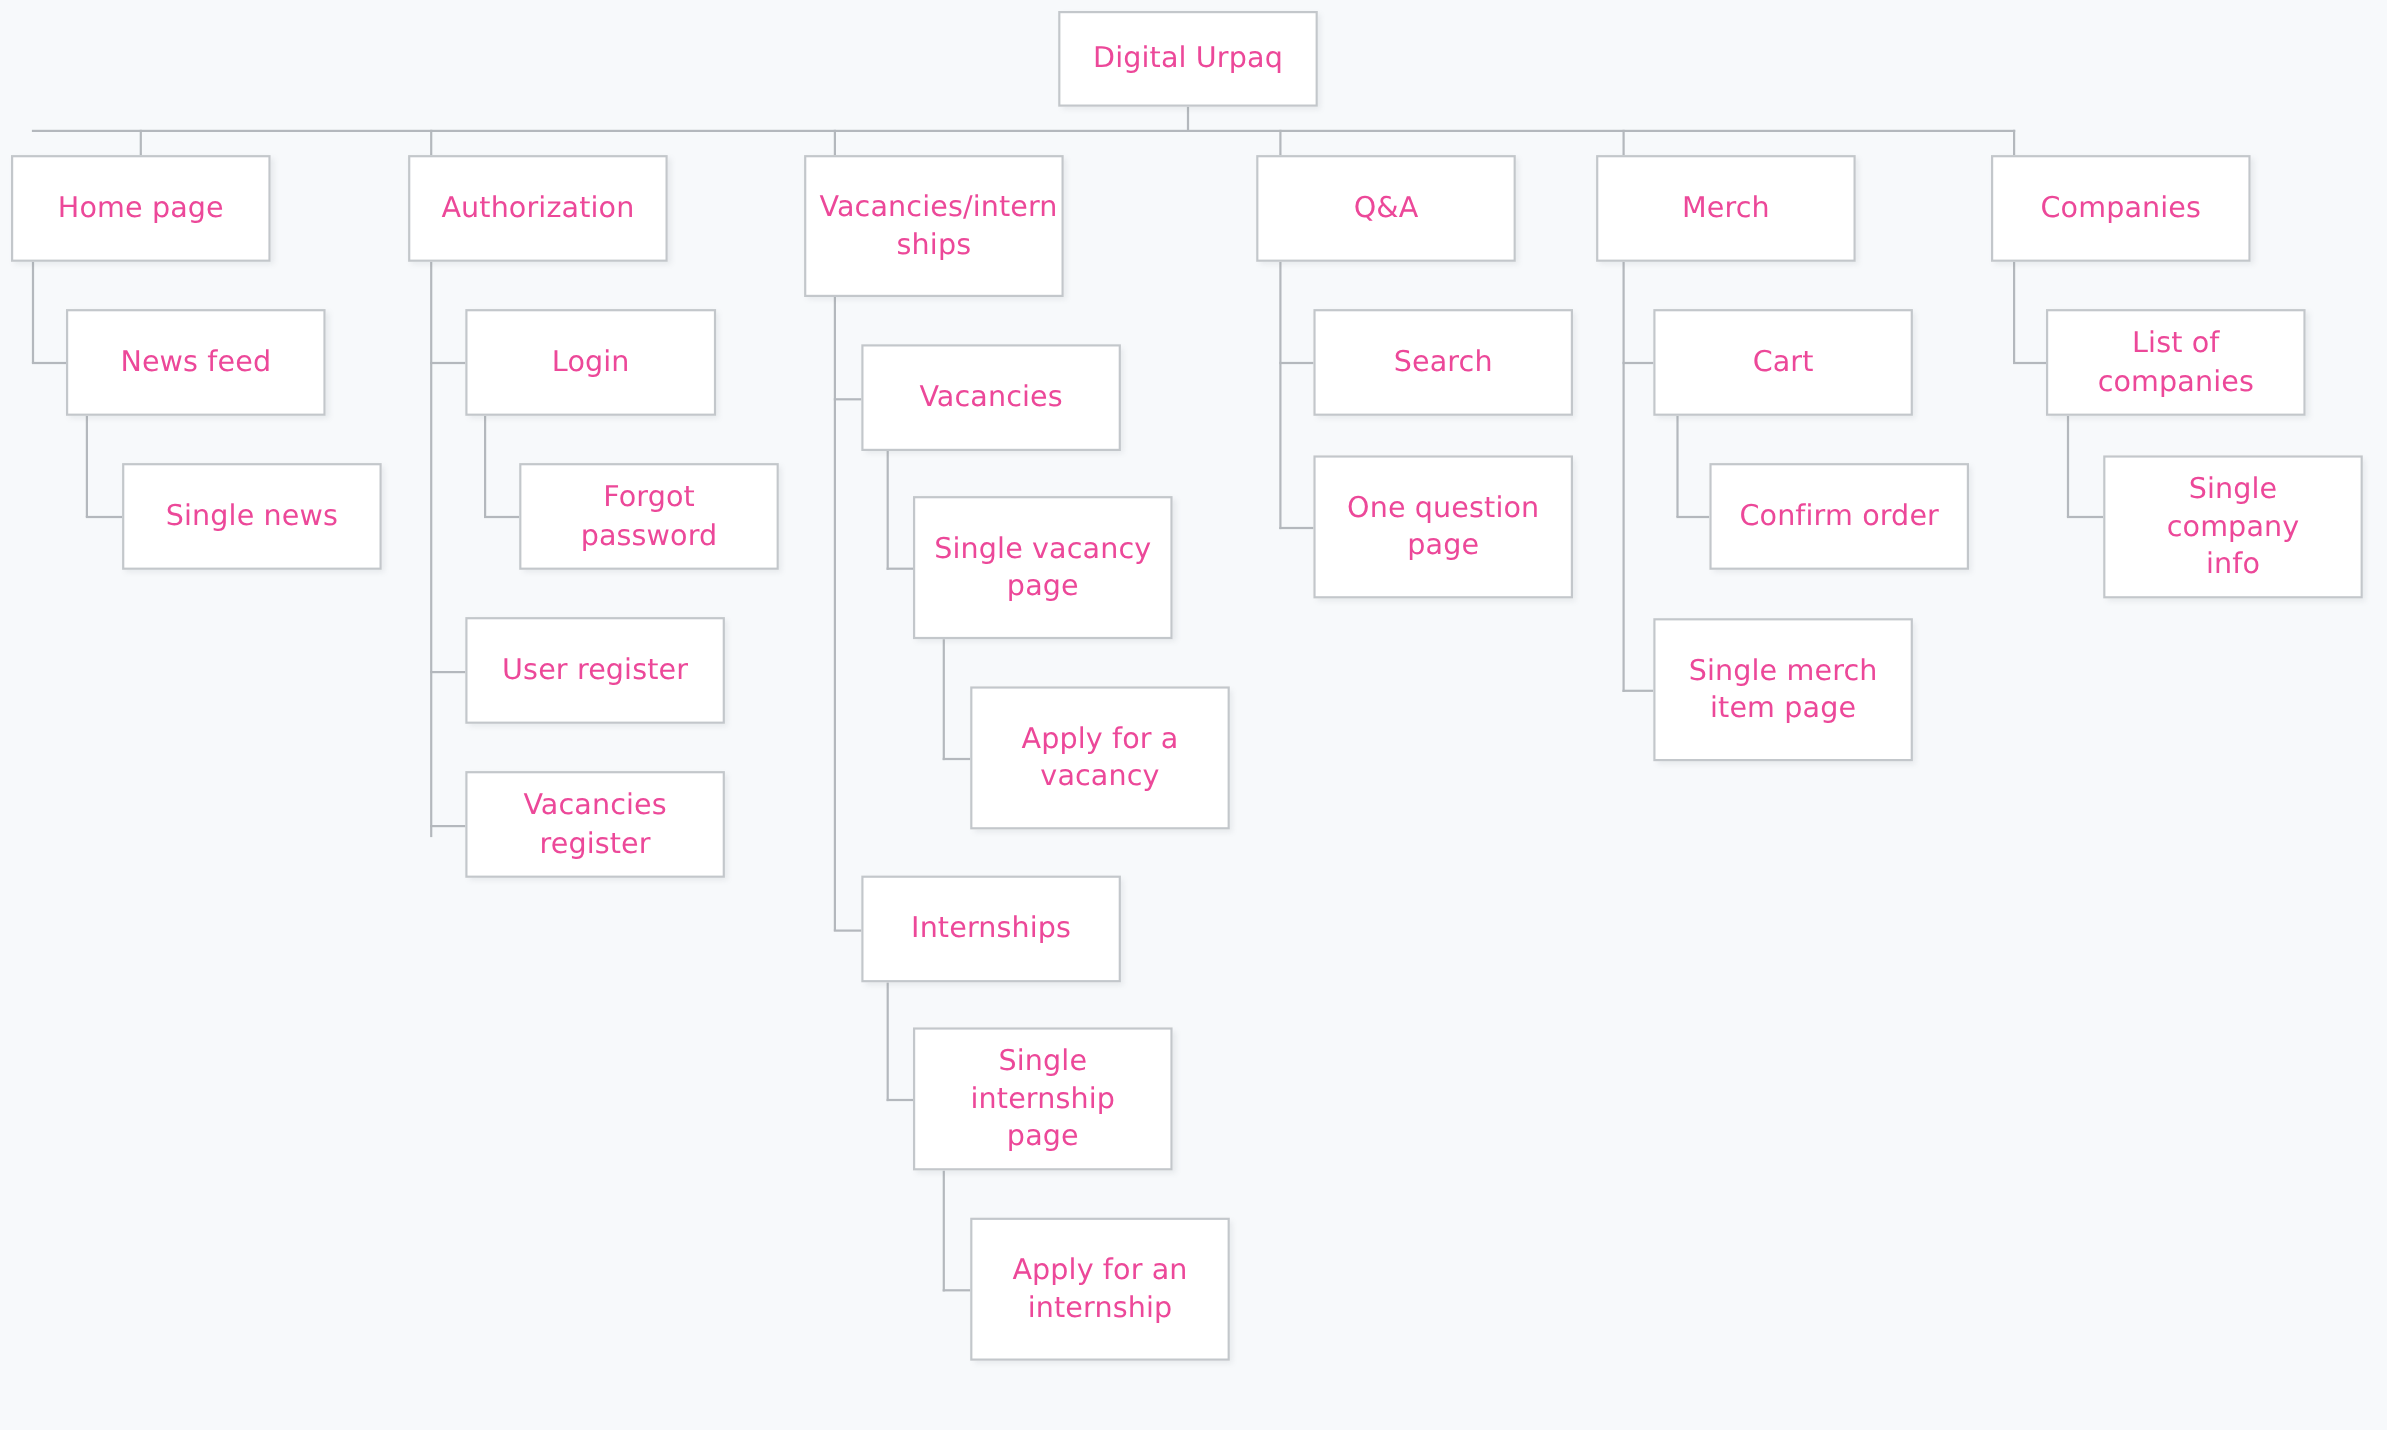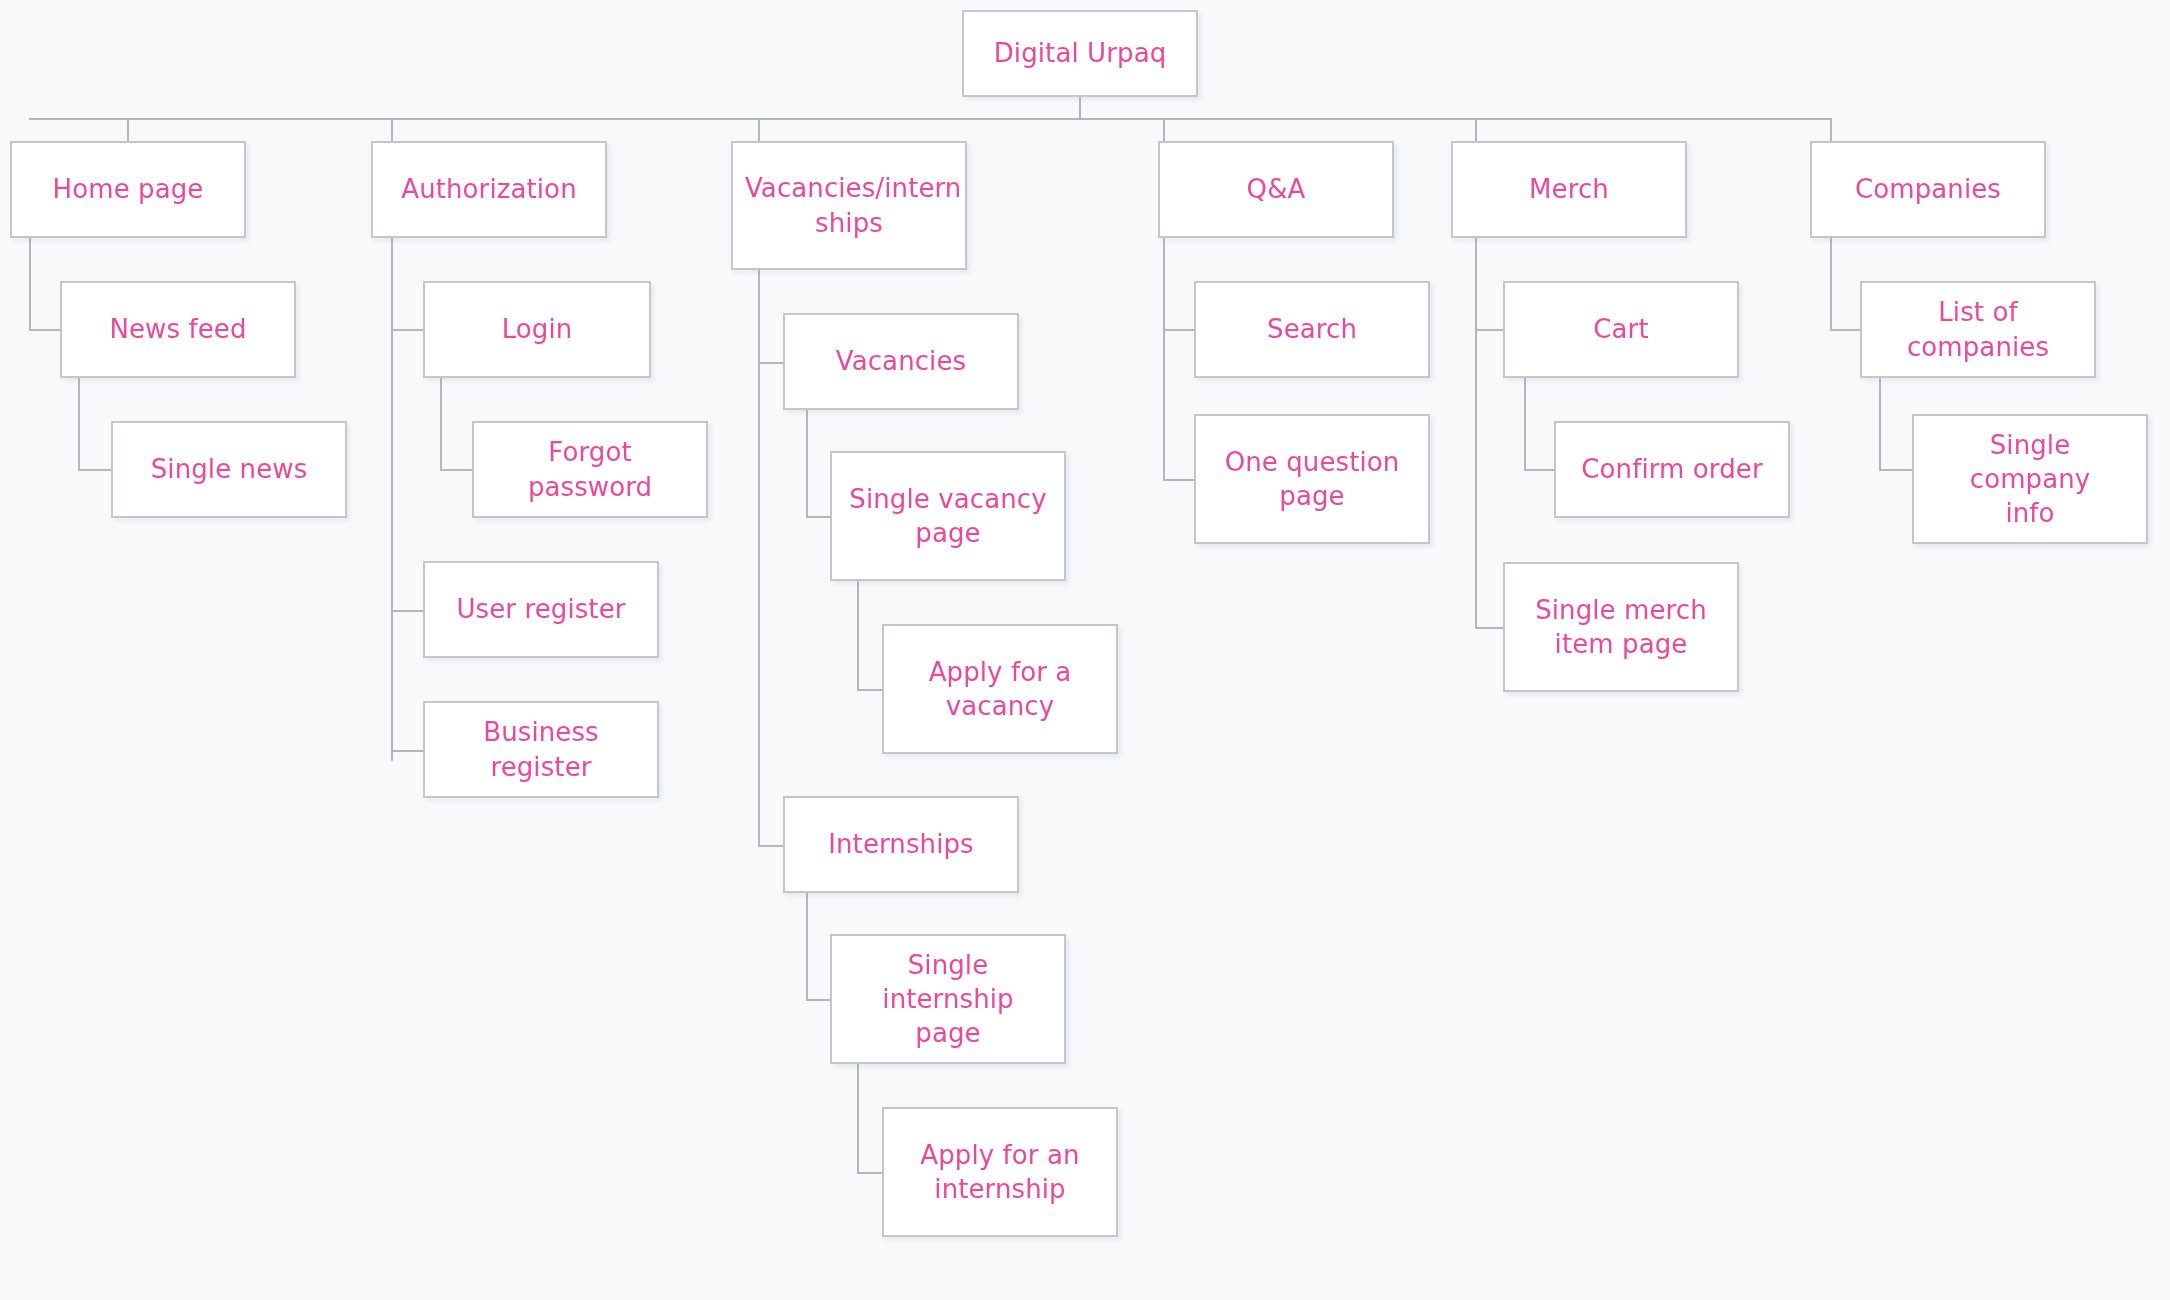--- a/index.html
+++ b/index.html
@@ -127,21 +127,21 @@
   <div class="node" style="left:423px; top:281px; width:228px; height:97px;">
     <span class="label">Login</span>
   </div>
   <div class="node" style="left:472px; top:421px; width:236px; height:97px;">
     <span class="label">Forgot password</span>
   </div>
   <div class="node" style="left:423px; top:561px; width:236px; height:97px;">
     <span class="label">User register</span>
   </div>
   <div class="node" style="left:423px; top:701px; width:236px; height:97px;">
-    <span class="label">Business register</span>
+    <span class="label">Vacancies register</span>
   </div>
 
   <div class="node" style="left:731px; top:141px; width:236px; height:129px;">
     <span class="label">Vacancies/intern
 ships</span>
   </div>
   <div class="node" style="left:783px; top:313px; width:236px; height:97px;">
     <span class="label">Vacancies</span>
   </div>
   <div class="node" style="left:830px; top:451px; width:236px; height:130px;">
@@ -157,21 +157,21 @@
   </div>
   <div class="node" style="left:830px; top:934px; width:236px; height:130px;">
     <span class="label">Single internship
 page</span>
   </div>
   <div class="node" style="left:882px; top:1107px; width:236px; height:130px;">
     <span class="label">Apply for an
 internship</span>
   </div>
 
-  <div class="node" style="left:1142px; top:141px; width:236px; height:97px;margin-left:16px;">
+  <div class="node" style="left:1142px; top:141px; width:236px; height:97px;">
     <span class="label">Q&amp;A</span>
   </div>
   <div class="node" style="left:1194px; top:281px; width:236px; height:97px;">
     <span class="label">Search</span>
   </div>
   <div class="node" style="left:1194px; top:414px; width:236px; height:130px;">
     <span class="label">One question
 page</span>
   </div>
 

